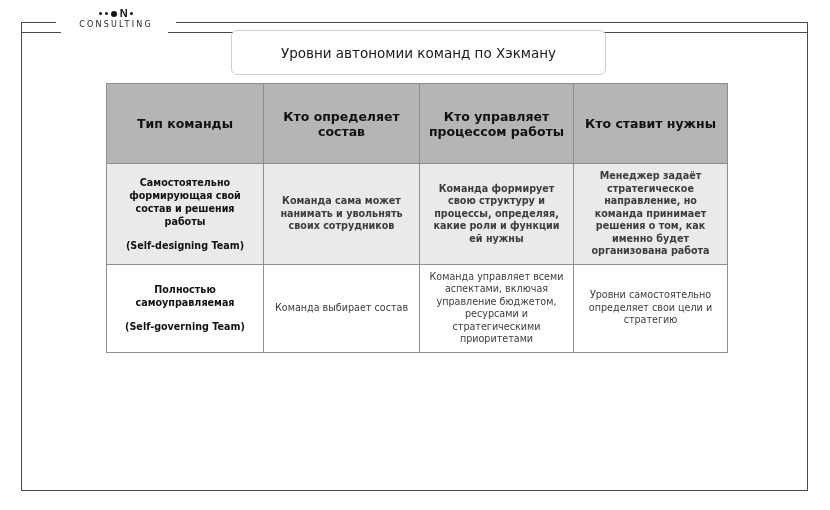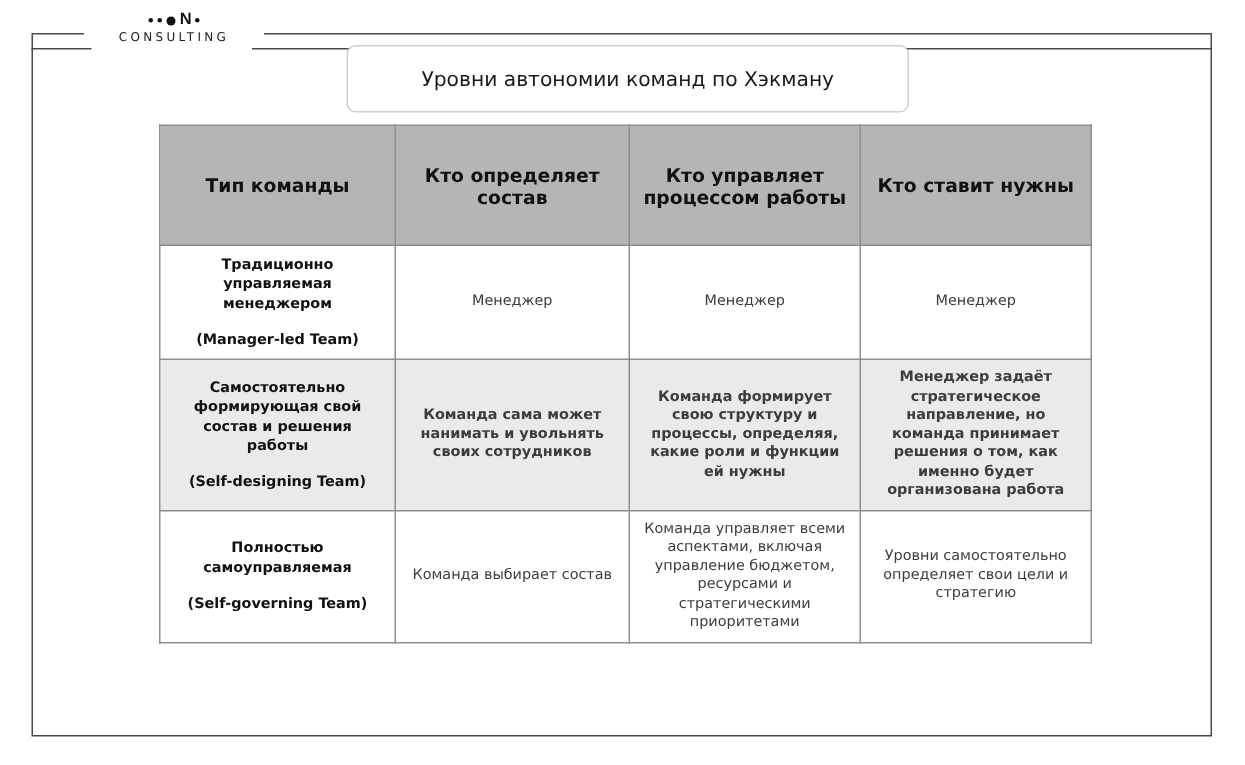--- a/index.html
+++ b/index.html
@@ -196,29 +196,20 @@
   </colgroup>
   <thead>
     <tr>
       <th>Тип команды</th>
       <th>Кто определяет состав</th>
       <th>Кто управляет процессом работы</th>
       <th>Кто ставит нужны</th>
     </tr>
   </thead>
   <tbody>
-    <tr class="plain r1">
-      <td class="type-cell">
-        <span>Традиционно управляемая менеджером</span>
-        <span class="en">(Manager-led Team)</span>
-      </td>
-      <td>Менеджер</td>
-      <td>Менеджер</td>
-      <td>Менеджер</td>
-    </tr>
     <tr class="shaded r3">
       <td class="type-cell">
         <span>Самостоятельно формирующая свой состав и решения работы</span>
         <span class="en">(Self-designing Team)</span>
       </td>
       <td>Команда сама может нанимать и увольнять своих сотрудников</td>
       <td>Команда формирует свою структуру и процессы, определяя, какие роли и функции ей нужны</td>
       <td>Менеджер задаёт стратегическое направление, но команда принимает решения о том, как именно будет организована работа</td>
     </tr>
     <tr class="plain r4">

